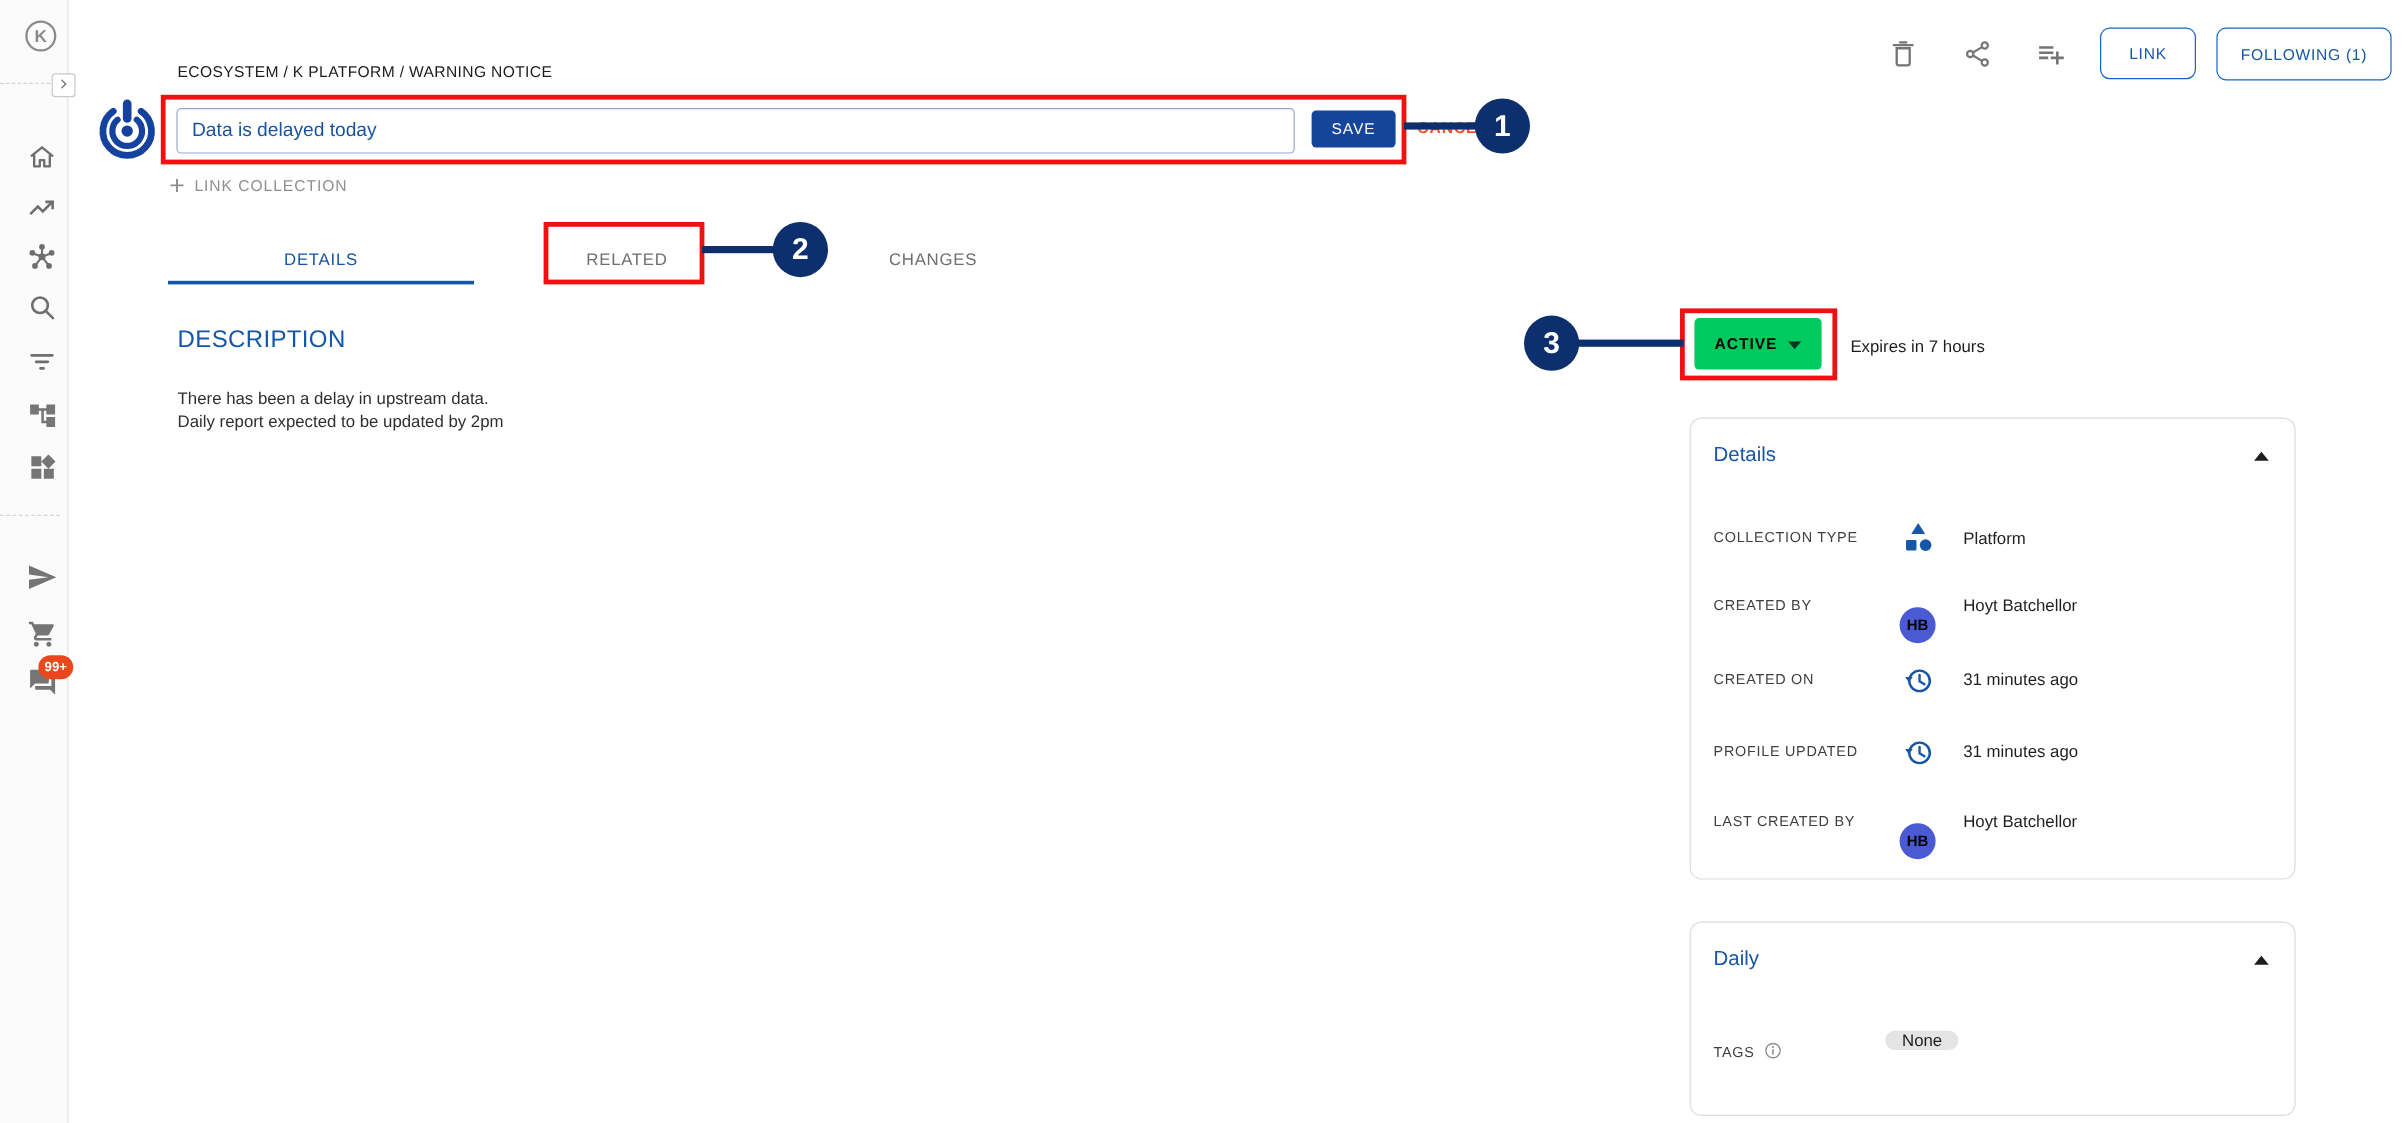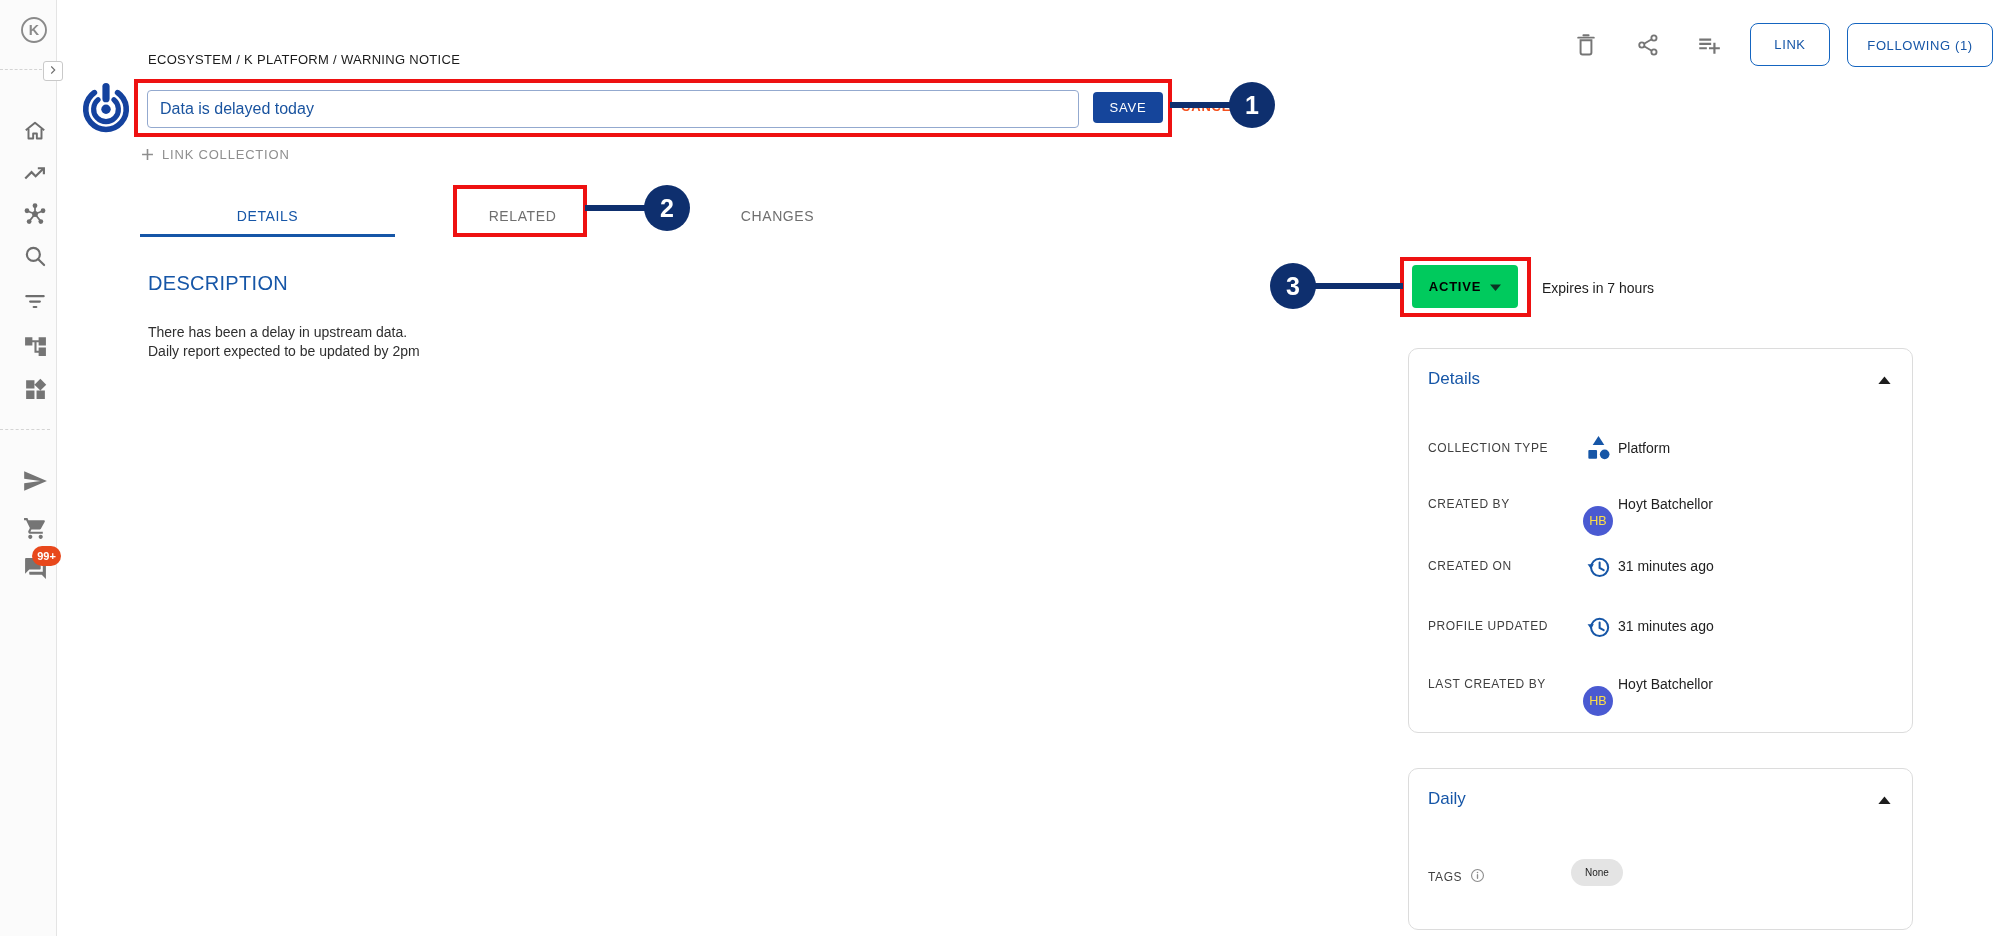--- a/index.html
+++ b/index.html
@@ -43,24 +43,24 @@
 
   
   .card { position:absolute; left:1408px; width:505px; background:#fff; border:1px solid #dcdcdc; border-radius:10px; }
   .card.details { top:348px; height:385px; }
   .card.labels { top:768px; height:162px; }
   .card-title { position:absolute; left:19px; top:20px; font-size:17px; color:#1656a7; }
   .collapse { position:absolute; right:20px; top:25px; width:16px; height:12px; background:none; border:none; cursor:pointer; }
   .dc-row { position:absolute; left:19px; width:466px; height:34px; display:flex; align-items:center; }
   .dc-label { flex:0 0 150px; font-size:12px; font-weight:500; letter-spacing:.6px; color:#3f3f3f; }
   .dc-icon { flex:0 0 40px; display:flex; align-items:center; justify-content:center; }
-  .dc-value { font-size:14px; color:#1f1f1f; }
-  .avatar { width:30px; height:30px; border-radius:50%; background:#4a5ad2; color:#fde047; font-size:12.5px; font-weight:400; display:flex; align-items:center; justify-content:center;margin-top:33px; }
+  .dc-value { margin-left:18px; font-size:14px; color:#1f1f1f; }
+  .avatar { width:30px; height:30px; border-radius:50%; background:#4a5ad2; color:#000000; font-size:12.5px; font-weight:700; display:flex; align-items:center; justify-content:center;margin-top:33px; }
   .tags-label { position:absolute; left:19px; top:98px; display:flex; align-items:center; gap:7px; font-size:12px; font-weight:500; letter-spacing:.6px; color:#3f3f3f; }
-  .chip { position:absolute; left:162px; top:90px; height:27px; background:#e4e4e4; border-radius:17px; padding:0 14px; font-size:10px; color:#1d1d1d; display:flex; align-items:center; }
+  .chip { position:absolute; left:162px; top:90px; height:16px; background:#e4e4e4; border-radius:17px; padding:0 14px; font-size:14px; color:#1d1d1d; display:flex; align-items:center; }
 
   
   .ann-box { position:absolute; border:4px solid #ee1111; z-index:15; pointer-events:none; }
   .ann-line { position:absolute; height:6px; background:#0e2f6e; z-index:18; pointer-events:none; }
   .ann-circle { position:absolute; width:46px; height:46px; border-radius:50%; background:#0e2f6e; color:#fff; font-size:25px; font-weight:700; display:flex; align-items:center; justify-content:center; z-index:19; pointer-events:none; }
 </style>
 </head>
 <body>
 
 <div class="page">

